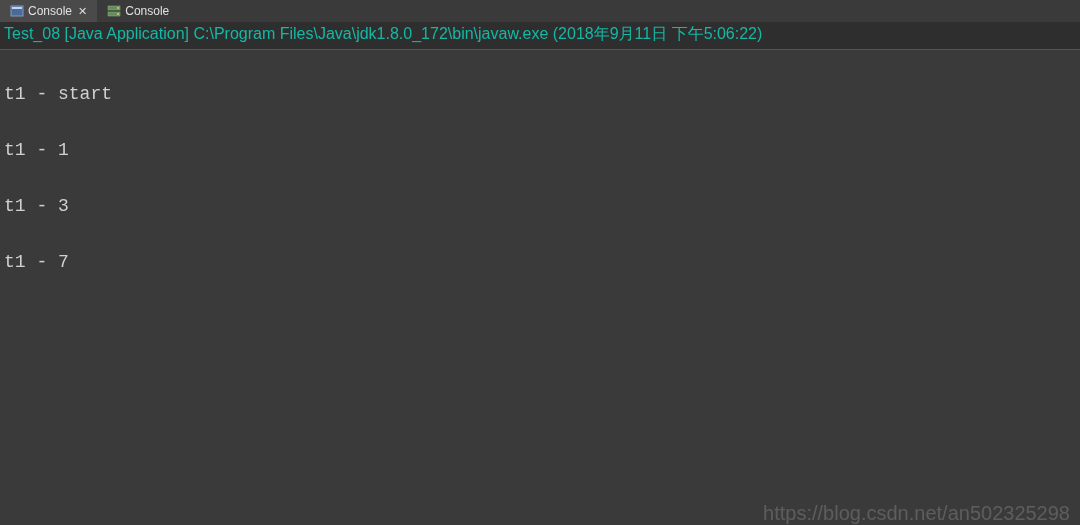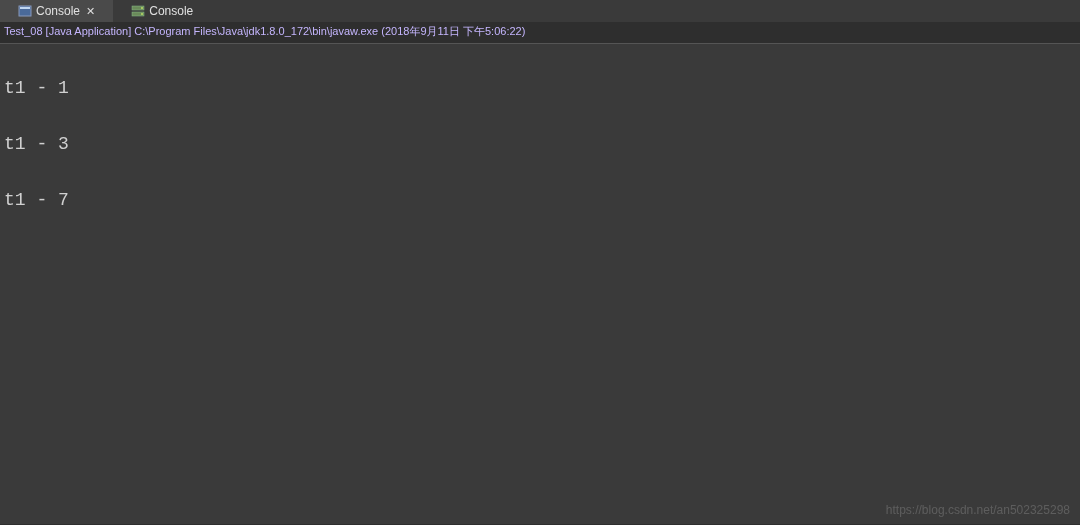--- a/index.html
+++ b/index.html
@@ -14,21 +14,21 @@
   display: flex;
   background: #3a3a3a;
   height: 22px;
   align-items: center;
   font-family: "Segoe UI", Tahoma, sans-serif;
   font-size: 12px;
 }
 .tab {
   display: flex;
   align-items: center;
-  padding: 0 18px;
+  padding: 0 10px;
   height: 100%;
   color: #e0e0e0;
   gap: 4px;
 }
 .tab.active {
   background: #4a4a4a;
 }
 .tab-icon {
   width: 14px;
   height: 14px;
@@ -37,46 +37,46 @@
   justify-content: center;
 }
 .close-x {
   color: #ddd;
   font-size: 11px;
   margin-left: 2px;
   cursor: pointer;
 }
 .info-bar {
   background: #2e2e2e;
-  color: #c4b5fd;
+  color: #14b8a6;
   font-family: "Segoe UI", Tahoma, sans-serif;
-  font-size: 11px;
+  font-size: 16px;
   padding: 2px 4px 4px 4px;
   border-bottom: 1px solid #555;
   white-space: nowrap;
   overflow: hidden;
 }
 .console-output {
   background: #3a3a3a;
   color: #d0d0d0;
   font-family: "Consolas", "Courier New", monospace;
   font-size: 18px;
   line-height: 28px;
   padding: 2px 4px;
   white-space: pre;
 }
 .line { min-height: 28px; }
 .stderr { color: #d86a6a; }
 .watermark {
   position: absolute;
   right: 10px;
-  bottom: 8px;
+  bottom: 0;
   color: rgba(200,200,200,0.25);
   font-family: "Segoe UI", Tahoma, sans-serif;
-  font-size: 12px;
+  font-size: 20px;
   pointer-events: none;
 }
 </style>
 </head>
 <body>
 
 <div class="tab-bar">
   <div class="tab active">
     <span class="tab-icon">
       <svg width="14" height="14" viewBox="0 0 14 14">
@@ -96,20 +96,21 @@
           <circle cx="11" cy="10" r="1" fill="#bd6"></circle>
         </svg>
     </span>
     <span>Console</span>
   </div>
 </div>
 
 <div class="info-bar">Test_08 [Java Application] C:\Program Files\Java\jdk1.8.0_172\bin\javaw.exe (2018年9月11日 下午5:06:22)</div>
 
 <div class="console-output">
+<div class="line">t1 - start</div>
 <div class="line">t1 - 1</div>
 <div class="line">t1 - 3</div>
 <div class="line">t1 - 7</div>
 <div class="line stderr"></div>
 
 
 
 
 
 

